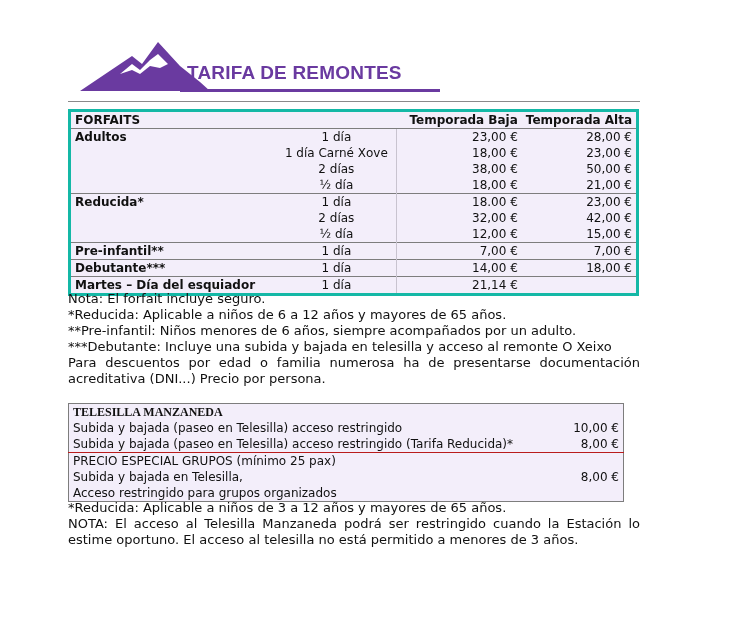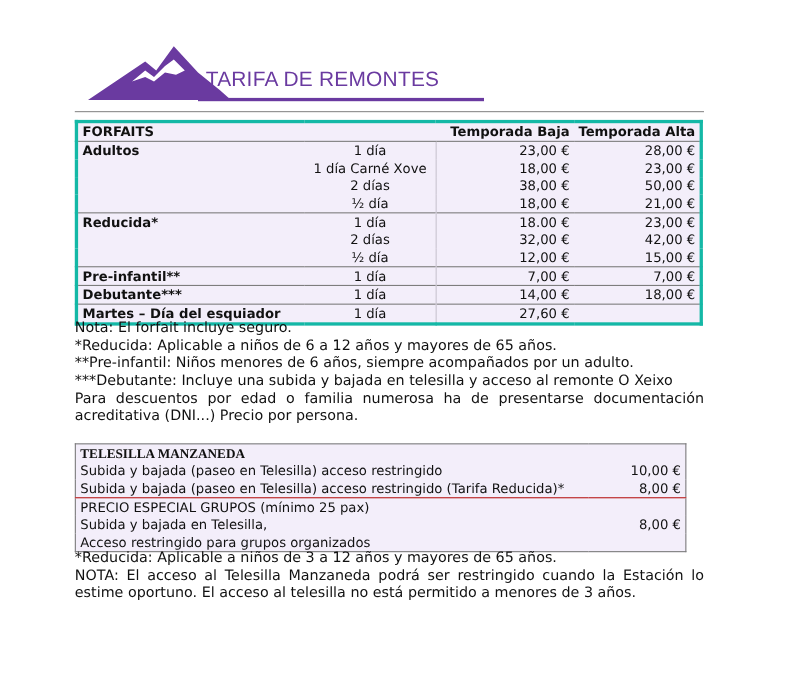--- a/index.html
+++ b/index.html
@@ -1,21 +1,21 @@
 <!DOCTYPE html>
 <html><head>
 <meta charset="utf-8">
 <style>
   html, body { margin: 0; padding: 0; background: #ffffff; }
   body { width: 730px; height: 622px; position: relative; overflow: hidden;
          font-family: "DejaVu Sans", sans-serif; color: #111; }
   .header { position: absolute; left: 80px; top: 38px; width: 360px; height: 55px; }
   .header svg { position: absolute; left: 0; top: 0; }
   .title { position: absolute; left: 107px; top: 24px; font-family: "Liberation Sans", sans-serif;
-           font-weight: normal; font-size: 19px; color: #6a3aa0; letter-spacing: 0.2px; }
+           font-weight: bold; font-size: 19px; color: #6a3aa0; letter-spacing: 0.2px; }
   .rule { position: absolute; left: 68px; top: 101px; width: 572px; height: 1px; background: #8a8a8a; }
 
   table { border-collapse: collapse; font-family: "DejaVu Sans", sans-serif; font-size: 12px; }
   .forfaits { position: absolute; left: 68px; top: 109px; width: 571px; background: #f3eefa;
               border: 3px solid #14b8a6; }
   .forfaits td { padding: 0 4px; height: 16px; line-height: 16px; white-space: nowrap; }
   .forfaits .c1 { width: 200px; font-weight: bold; }
   .forfaits .c2 { width: 112px; text-align: center; }
   .forfaits .c3 { width: 118px; text-align: right; border-left: 1px solid #c8c3cf; }
   .forfaits .c4 { text-align: right; }
@@ -106,21 +106,21 @@
   </tr>
   <tr class="grp-start">
     <td class="c1">Debutante***</td>
     <td class="c2">1 día</td>
     <td class="c3">14,00 €</td>
     <td class="c4">18,00 €</td>
   </tr>
   <tr class="grp-start">
     <td class="c1">Martes – Día del esquiador</td>
     <td class="c2">1 día</td>
-    <td class="c3">27,60 €</td>
+    <td class="c3">21,14 €</td>
     <td class="c4"></td>
   </tr>
 </tbody>
   </table>
 
 <div class="notes notes1">
   <p>Nota: El forfait incluye seguro.</p>
   <p>*Reducida: Aplicable a niños de 6 a 12 años y mayores de 65 años.</p>
   <p>**Pre-infantil: Niños menores de 6 años, siempre acompañados por un adulto.</p>
   <p>***Debutante: Incluye una subida y bajada en telesilla y acceso al remonte O Xeixo</p>

